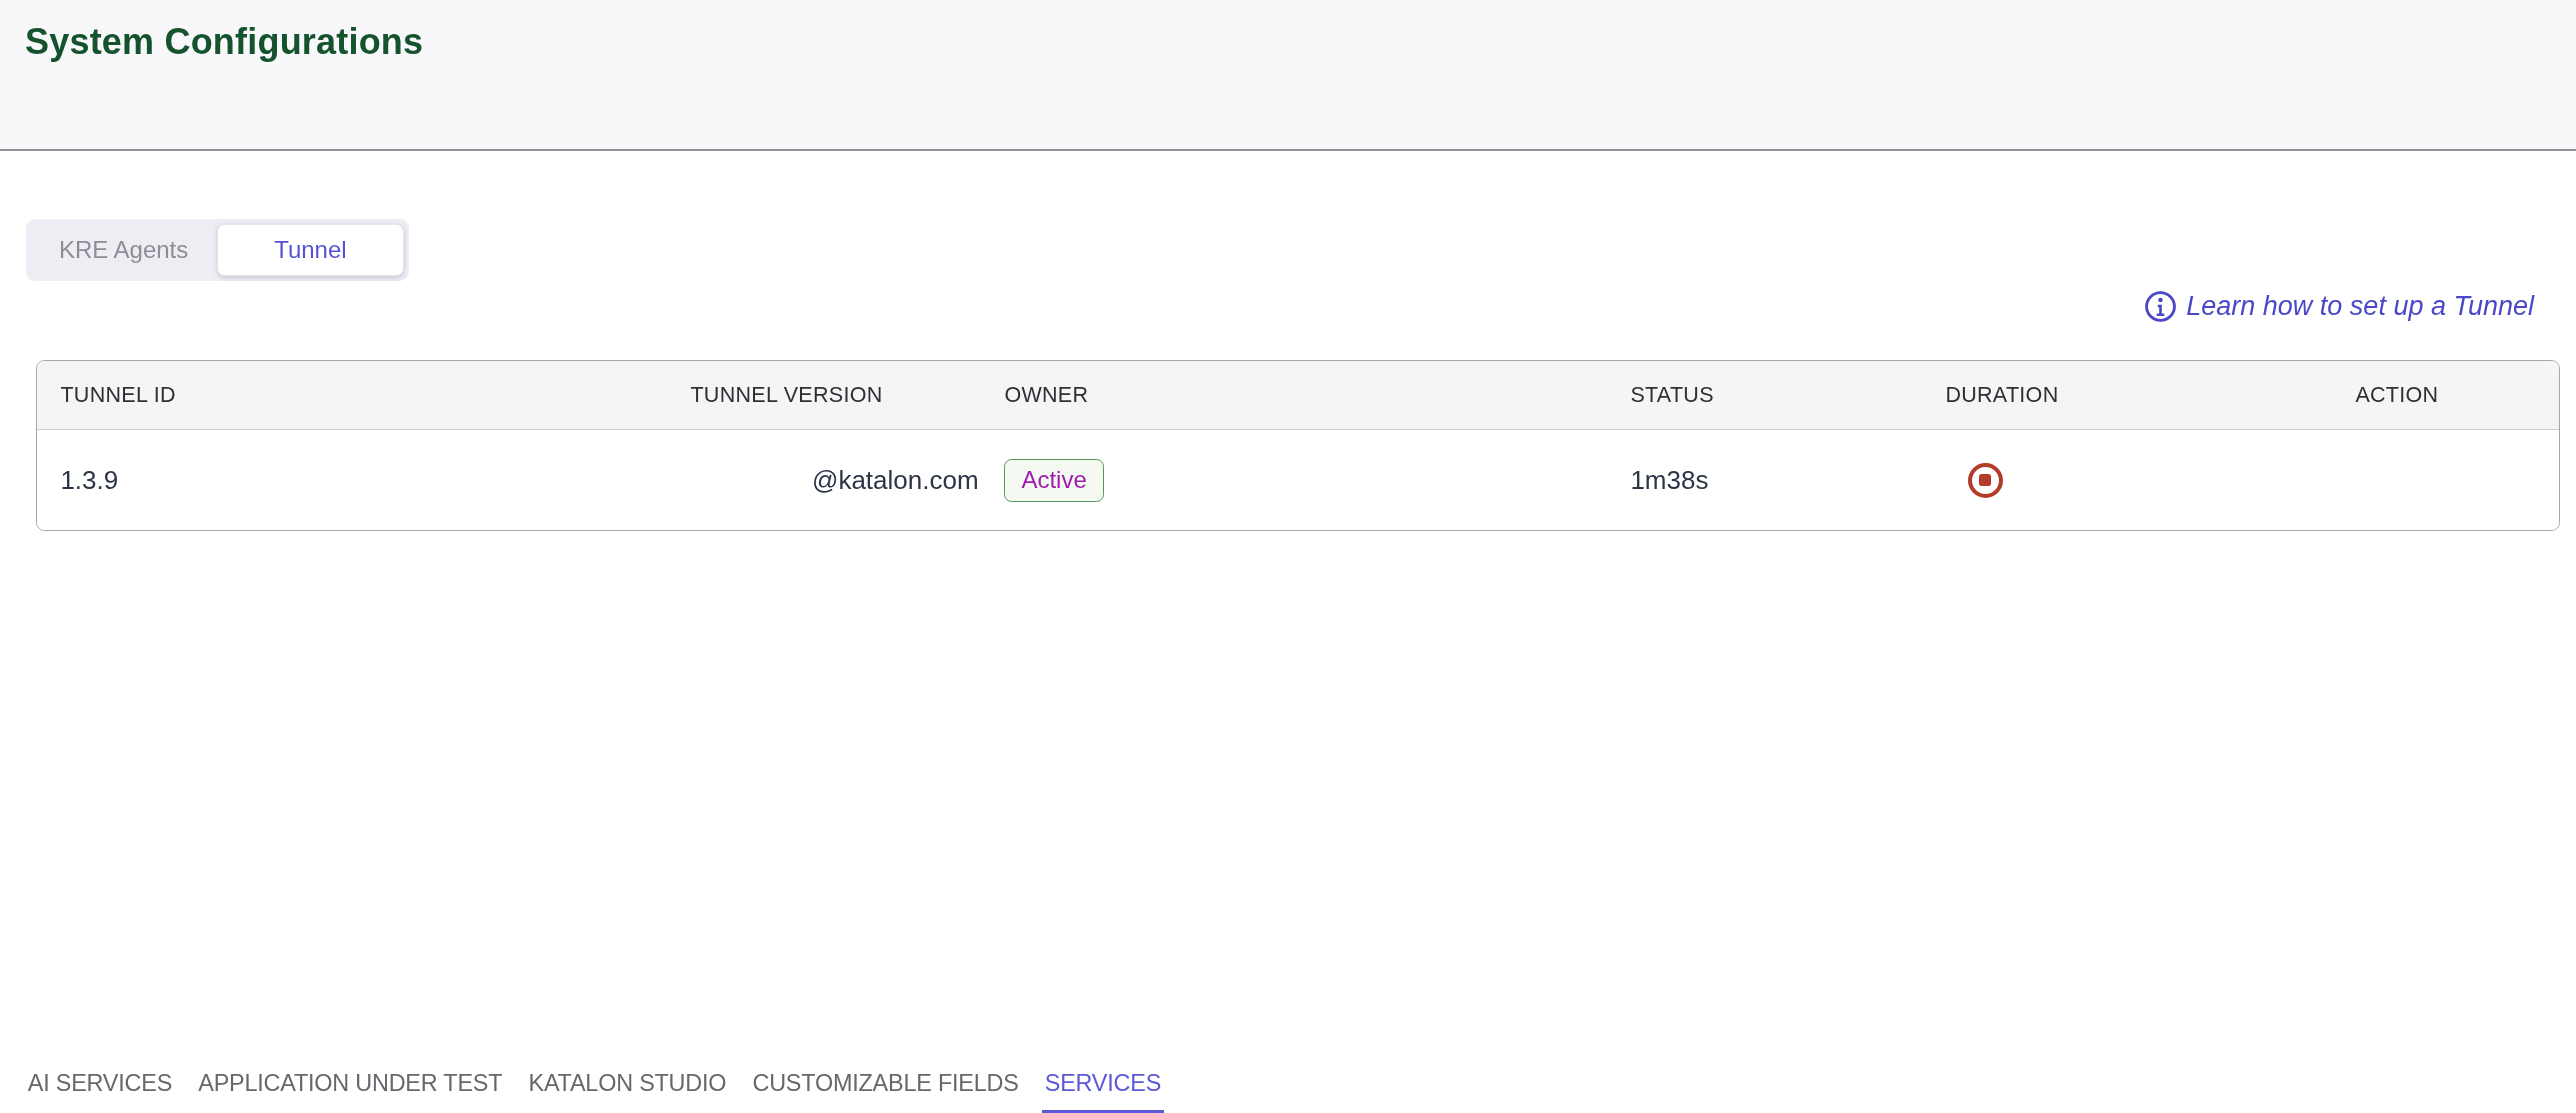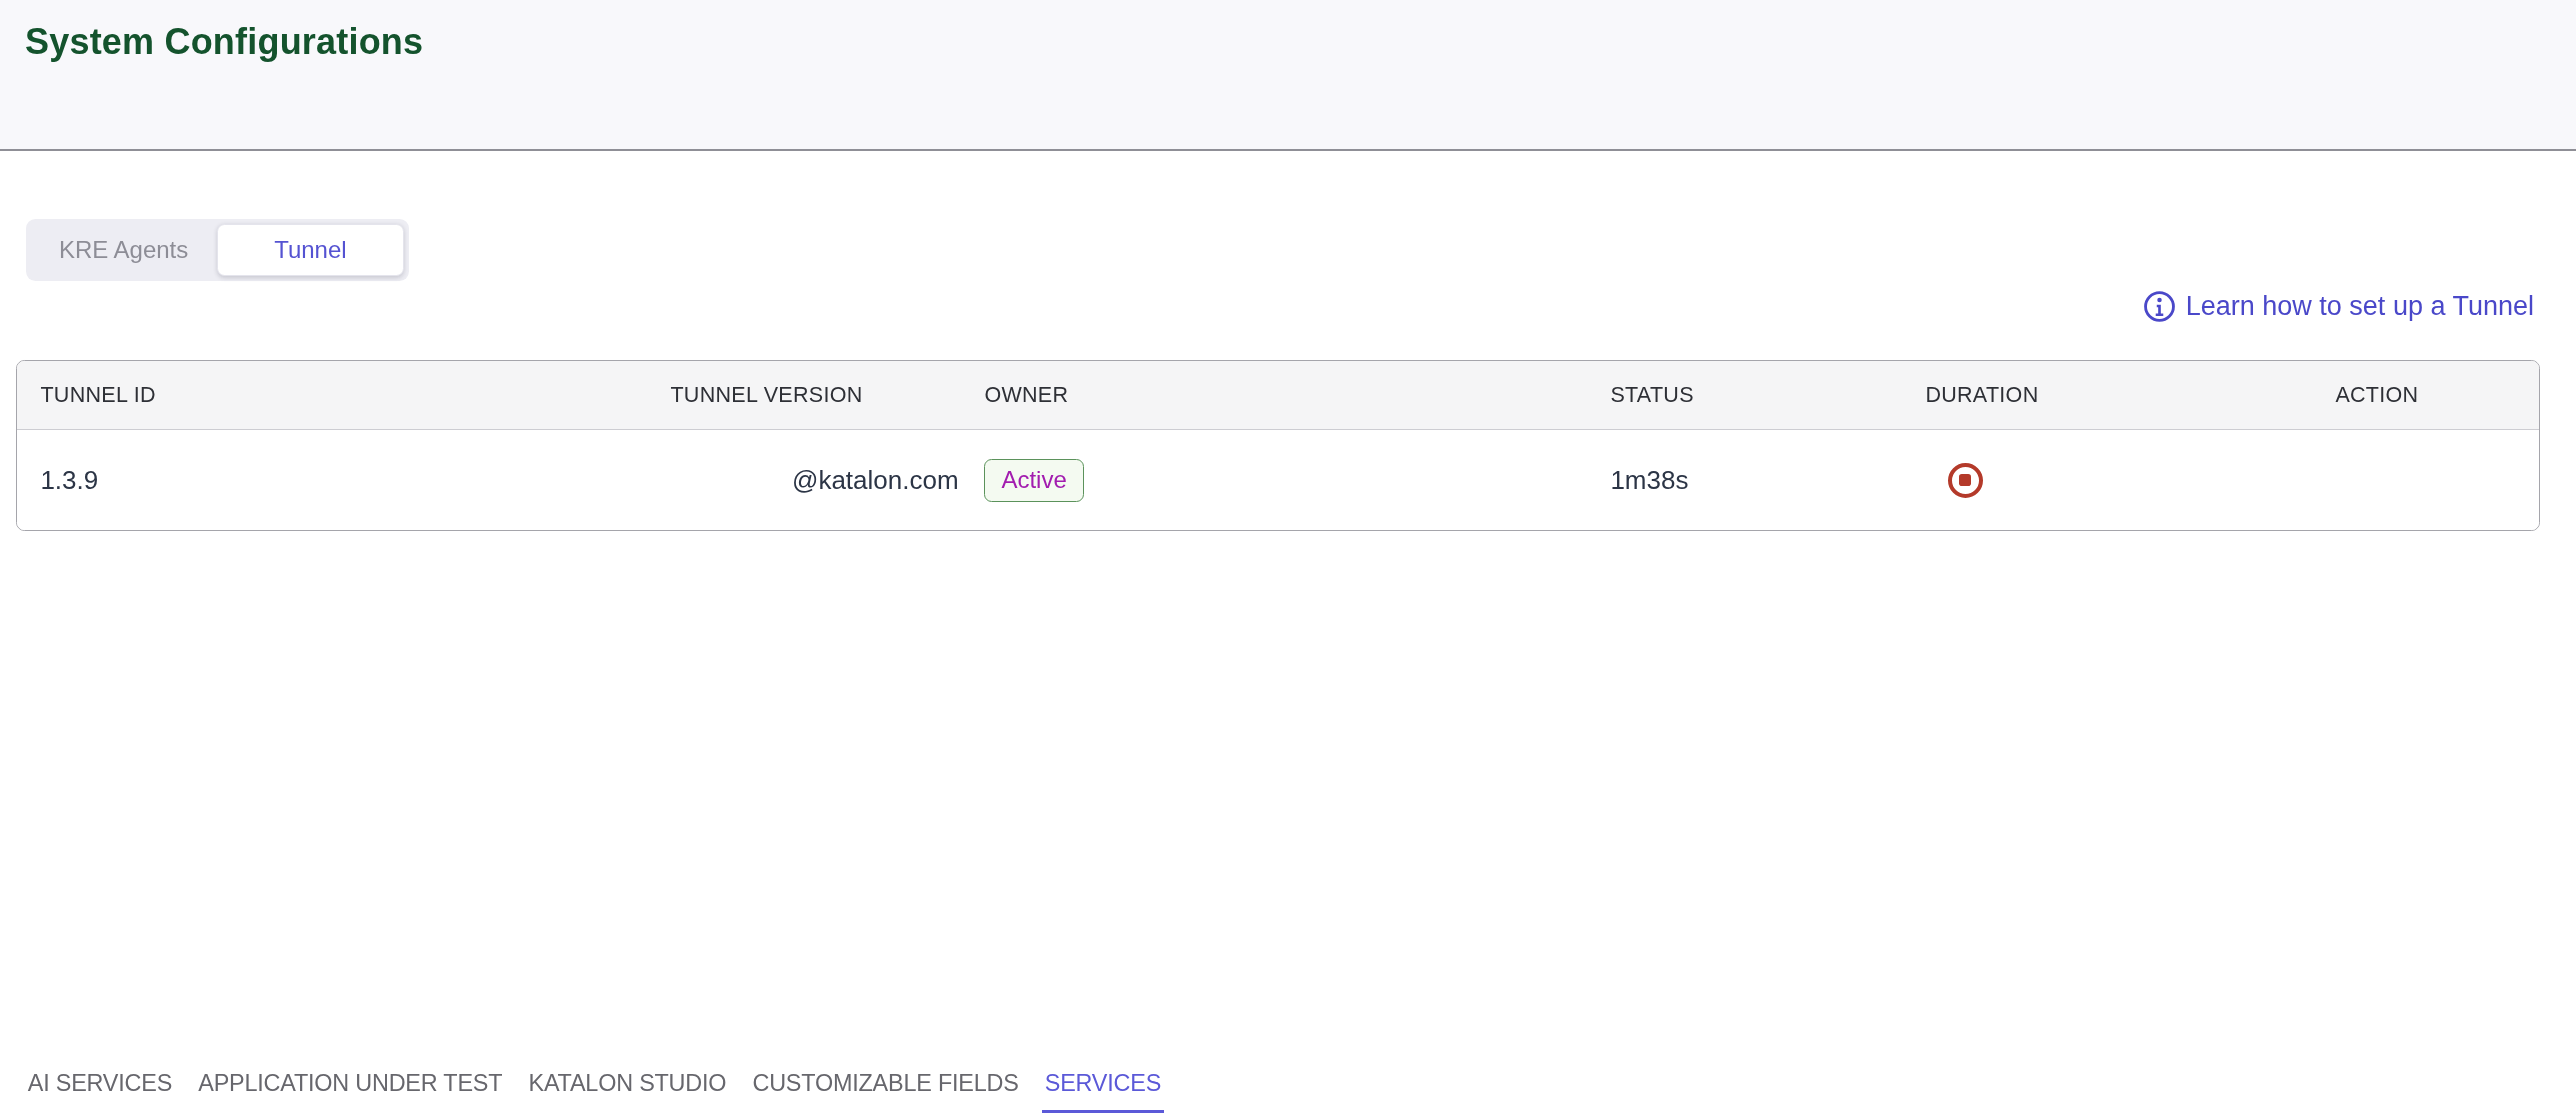--- a/index.html
+++ b/index.html
@@ -66,26 +66,26 @@
     border: 0.9px solid #e4e4ec;
     box-shadow: 0 1.9px 4.7px rgba(40,40,60,0.18);
   }
 
   
   .help-link {
     position: absolute; top: 290px; right: 42px;
     display: flex; align-items: center; gap: 9.4px;
     color: #4a48c9; cursor: pointer;
   }
-  .help-link .link-label { font-size: 27px; }
+  .help-link .link-label { font-size: 27px; font-style: italic; }
   .info-icon { width: 33px; height: 33px; display: block; }
 
   
   .tunnel-table {
-    position: absolute; top: 360px; left: 16px;
+    position: absolute; top: 360px; left: 36px;
     width: 2524px;
     border: 1.9px solid #a5a5ab;
     border-radius: 8.4px;
     overflow: hidden;
     background: #ffffff;
   }
   .t-grid {
     display: grid;
     grid-template-columns: 630px 314px 626px 315px 410px 1fr;
   }

